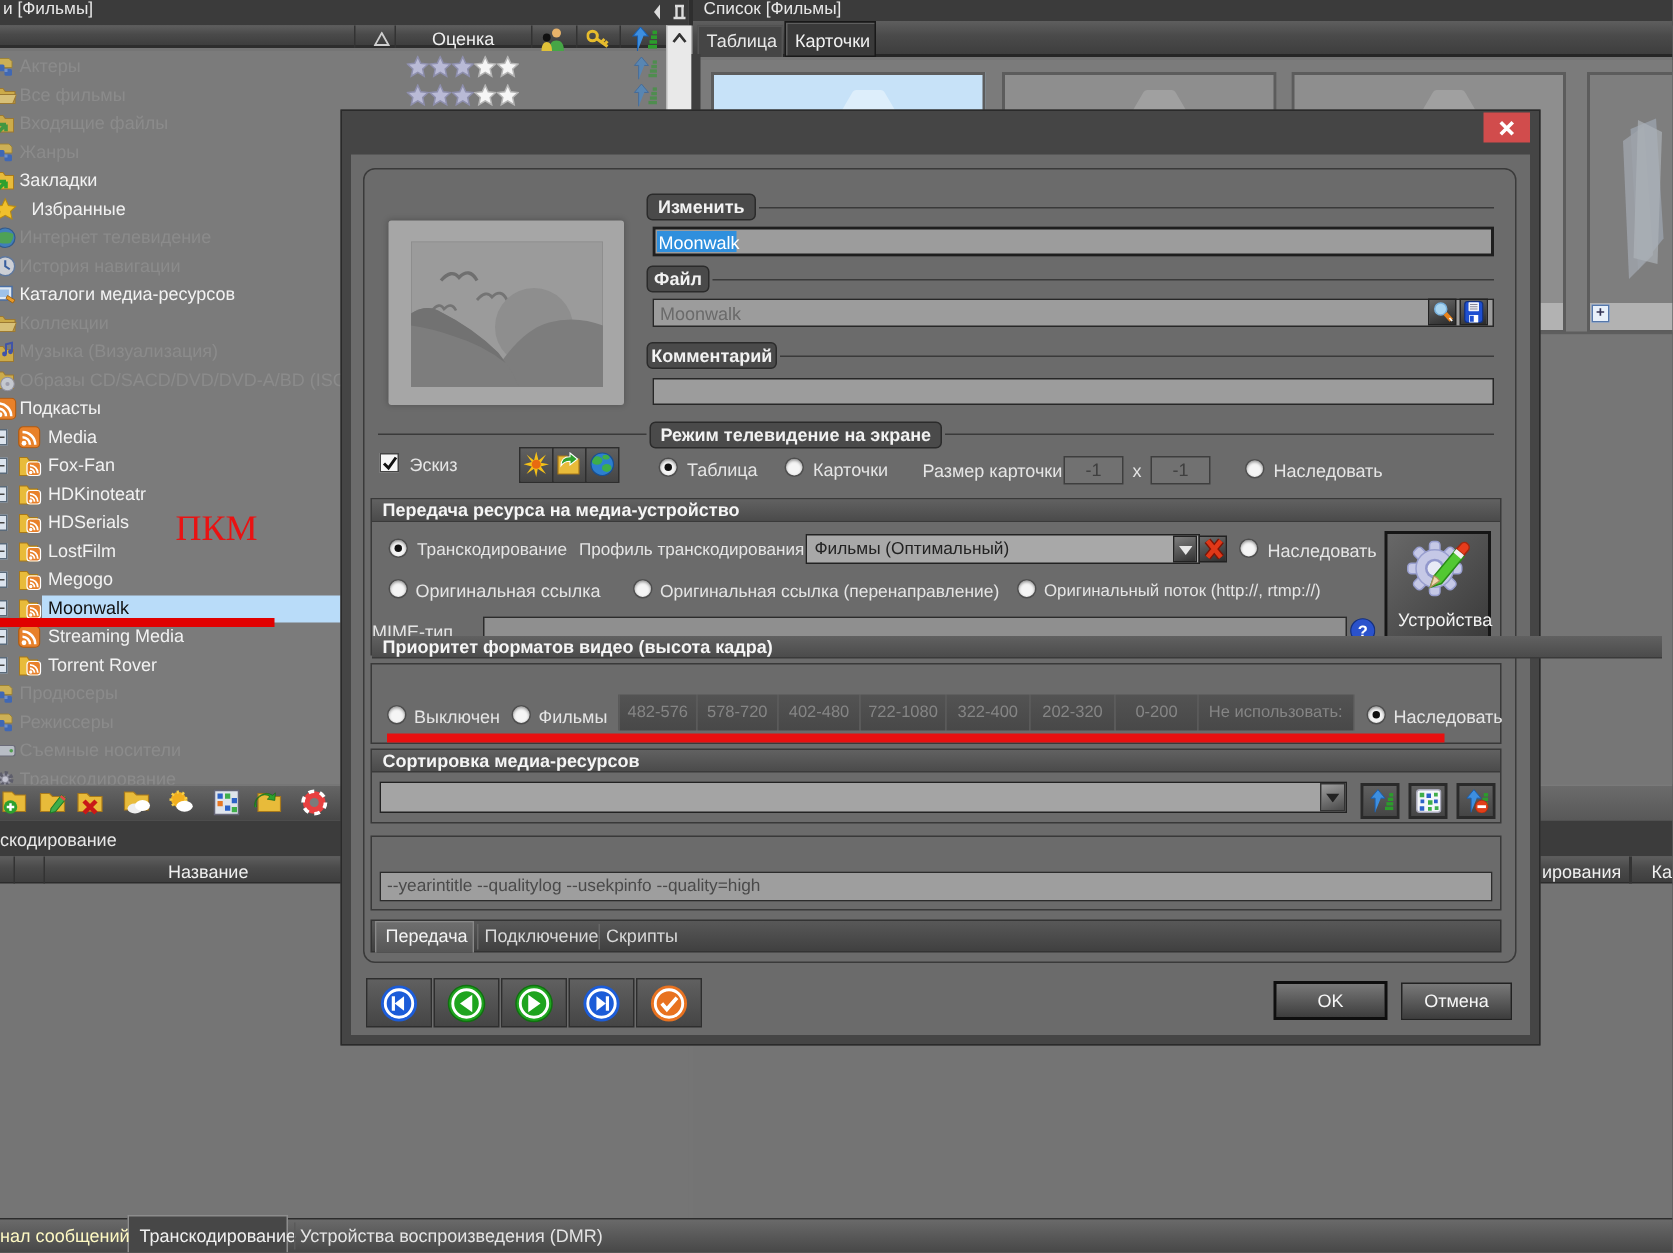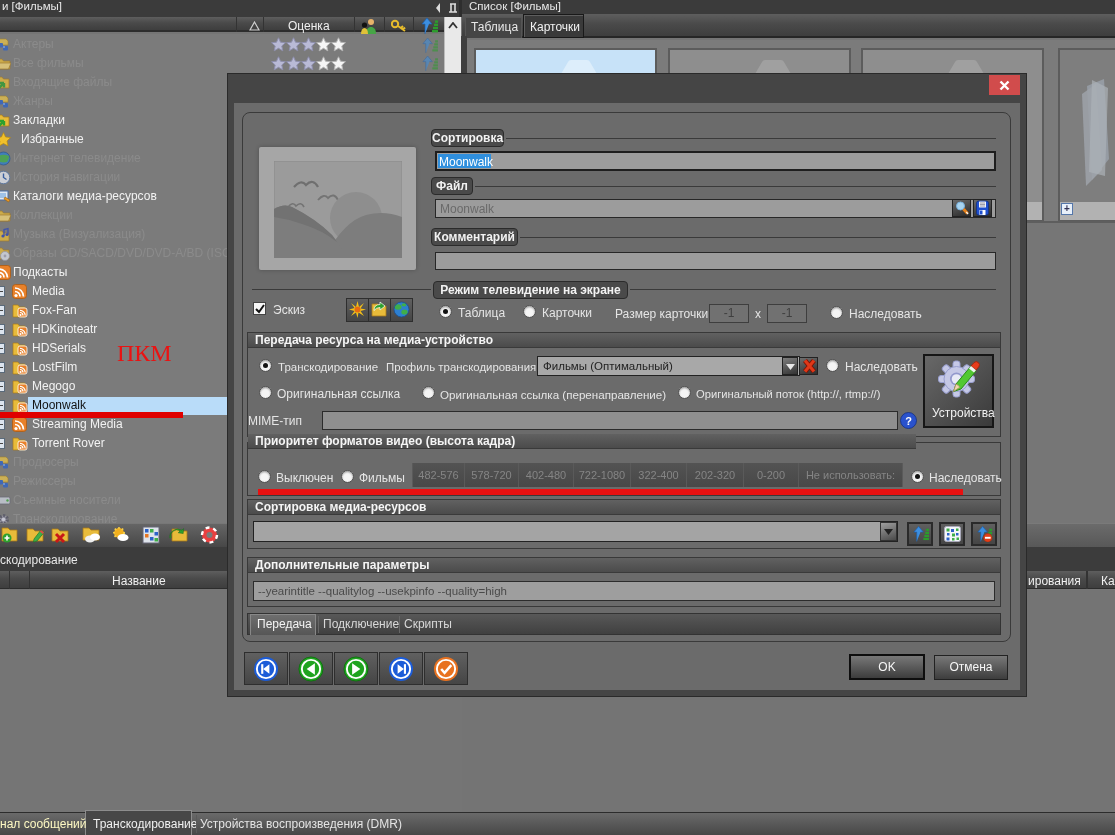--- a/index.html
+++ b/index.html
@@ -475,21 +475,21 @@
         <path d="M20 26 q7-8 12-2 q7-7 12 2" fill="none" stroke="#6f6f6f" stroke-width="2.2"></path>
         <path d="M44 39 q6-7 10-2 q6-6 10 2" fill="none" stroke="#747474" stroke-width="1.9"></path>
         <path d="M14 46 q5-6 8-1 q5-5 8 1" fill="none" stroke="#747474" stroke-width="1.7"></path>
         <circle cx="82" cy="57" r="26" fill="#8e8e8e"></circle>
         <rect x="0" y="82" width="128" height="15" fill="#7d7d7d"></rect>
         <path d="M50 97 Q70 60 92 54 Q110 49 128 56 L128 97 Z" fill="#7d7d7d"></path>
         <path d="M0 48 Q10 42 18 46 Q42 58 58 74 Q66 83 72 97 L0 97 Z" fill="#7d7d7d"></path>
         <path d="M0 48 Q10 42 18 46 Q42 58 58 74 L63 81 Q48 69 28 63 Q14 58 0 56 Z" fill="#727272"></path>
       </svg>
 
-<div class="lblbox" style="left:431px;top:129px;width:73px">Сортировка</div>
+<div class="lblbox" style="left:431px;top:129px;width:73px">Изменить</div>
 <div class="hline" style="left:506px;top:138px;width:490px"></div>
 <div class="fld" style="left:435px;top:151px;width:561px;height:20px;border-width:2px;border-color:#1e1e1e"></div>
 <div class="ab" style="left:438px;top:154px;width:53px;height:14px;background:#2f8fdd"></div>
 <div class="txt" style="left:439px;top:155px;font-size:12px;color:#fff">Moonwalk</div>
 
 <div class="lblbox" style="left:431px;top:177px;width:42px">Файл</div>
 <div class="hline" style="left:475px;top:186px;width:521px"></div>
 <div class="fld" style="left:435px;top:199px;width:561px;height:19px"></div>
 <div class="txt" style="left:440px;top:202px;font-size:12px;color:#6a6a6a">Moonwalk</div>
 <div class="ab" style="left:952px;top:199px;width:19px;height:18px;background:linear-gradient(160deg,#6a6a6a,#2a2a2a);border:1px solid #222"></div>
@@ -597,21 +597,21 @@
       <div class="rlb" style="left:696px;top:388px;font-size:11.2px">Оригинальный поток  (http://, rtmp://)</div>
 
 <div class="rlb" style="left:248px;top:414px">MIME-тип</div>
 <div class="ab" style="left:322px;top:411px;width:576px;height:19px;background:#8f8f8f;border:1px solid #2b2b2b"></div>
 <svg class="ab" style="left:900px;top:412px" width="17" height="17" viewBox="0 0 17 17">
         <circle cx="8.5" cy="8.5" r="8" fill="#2a52cc" stroke="#14307e" stroke-width=".8"></circle>
         <text x="8.5" y="12.5" font-size="11" font-weight="bold" fill="#fff" text-anchor="middle" font-family="Liberation Sans">?</text>
       </svg>
 
 <div class="secbox" style="left:247px;top:442px;width:754px;height:54px"></div>
-<div class="sechd" style="left:248px;top:434px;width:668px;height:15px">Приоритет форматов видео (высота кадра)</div>
+<div class="sechd" style="left:248px;top:424px;width:860px;height:15px">Приоритет форматов видео (высота кадра)</div>
 <div class="rad" style="left:258px;top:470px"></div>
       <div class="rlb" style="left:276px;top:471px">Выключен</div>
 <div class="rad" style="left:341px;top:470px"></div>
       <div class="rlb" style="left:359px;top:471px">Фильмы</div>
 <div class="seg" style="left:412px;top:463px;width:53px;border-left:1px solid #5a5a5a">482-576</div>
 <div class="seg" style="left:465px;top:463px;width:54px">578-720</div>
 <div class="seg" style="left:519px;top:463px;width:55px">402-480</div>
 <div class="seg" style="left:574px;top:463px;width:57px">722-1080</div>
 <div class="seg" style="left:631px;top:463px;width:56px">322-400</div>
 <div class="seg" style="left:687px;top:463px;width:57px">202-320</div>
@@ -652,21 +652,20 @@
 <svg class="ab" style="left:976px;top:526px" width="17" height="16" viewBox="0 0 18 16">
         <path d="M5 16 V6 H2 L7 0 L12 6 H9" fill="#3d8fe0" stroke="#1a5fb0" stroke-width=".7"></path>
         <rect x="12" y="8.8" width="5" height="2.4" fill="#2c9c2c"></rect>
         <rect x="13" y="5.6" width="4" height="2.4" fill="#2c9c2c"></rect>
         <rect x="14" y="2.4" width="3" height="2.4" fill="#2c9c2c"></rect>
         <circle cx="12.5" cy="12" r="4.5" fill="#e23e18" stroke="#a82a10" stroke-width=".5"></circle>
         <rect x="9.5" y="11" width="6" height="2" fill="#fff"></rect>
       </svg>
 
 <div class="secbox" style="left:247px;top:557px;width:754px;height:50px"></div>
-<div class="sechd" style="left:248px;top:558px;width:752px;height:15px">Дополнительные параметры</div>
 <div class="ab" style="left:253px;top:581px;width:742px;height:20px;background:#9e9e9e;border:1px solid #2c2c2c"></div>
 <div class="txt" style="left:258px;top:585px;font-size:11.5px;color:#4a4a4a">--yearintitle --qualitylog --usekpinfo --quality=high</div>
 
 <div class="ab" style="left:247px;top:613px;width:754px;height:22px;background:linear-gradient(180deg,#585858,#404040);border:1px solid #333"></div>
 <div class="ab" style="left:250px;top:614px;width:66px;height:21px;background:linear-gradient(180deg,#6e6e6e,#565656);border:1px solid #888;border-bottom:none"></div>
 <div class="txt" style="left:257px;top:617px;font-size:12px;color:#f4f4f4">Передача</div>
 <div class="txt" style="left:323px;top:617px;font-size:12px;color:#d8d8d8">Подключение</div>
 <div class="sep" style="left:318px;top:616px;height:17px;background:#666"></div>
 <div class="txt" style="left:404px;top:617px;font-size:12px;color:#d8d8d8">Скрипты</div>
 <div class="sep" style="left:399px;top:616px;height:17px;background:#666"></div>

